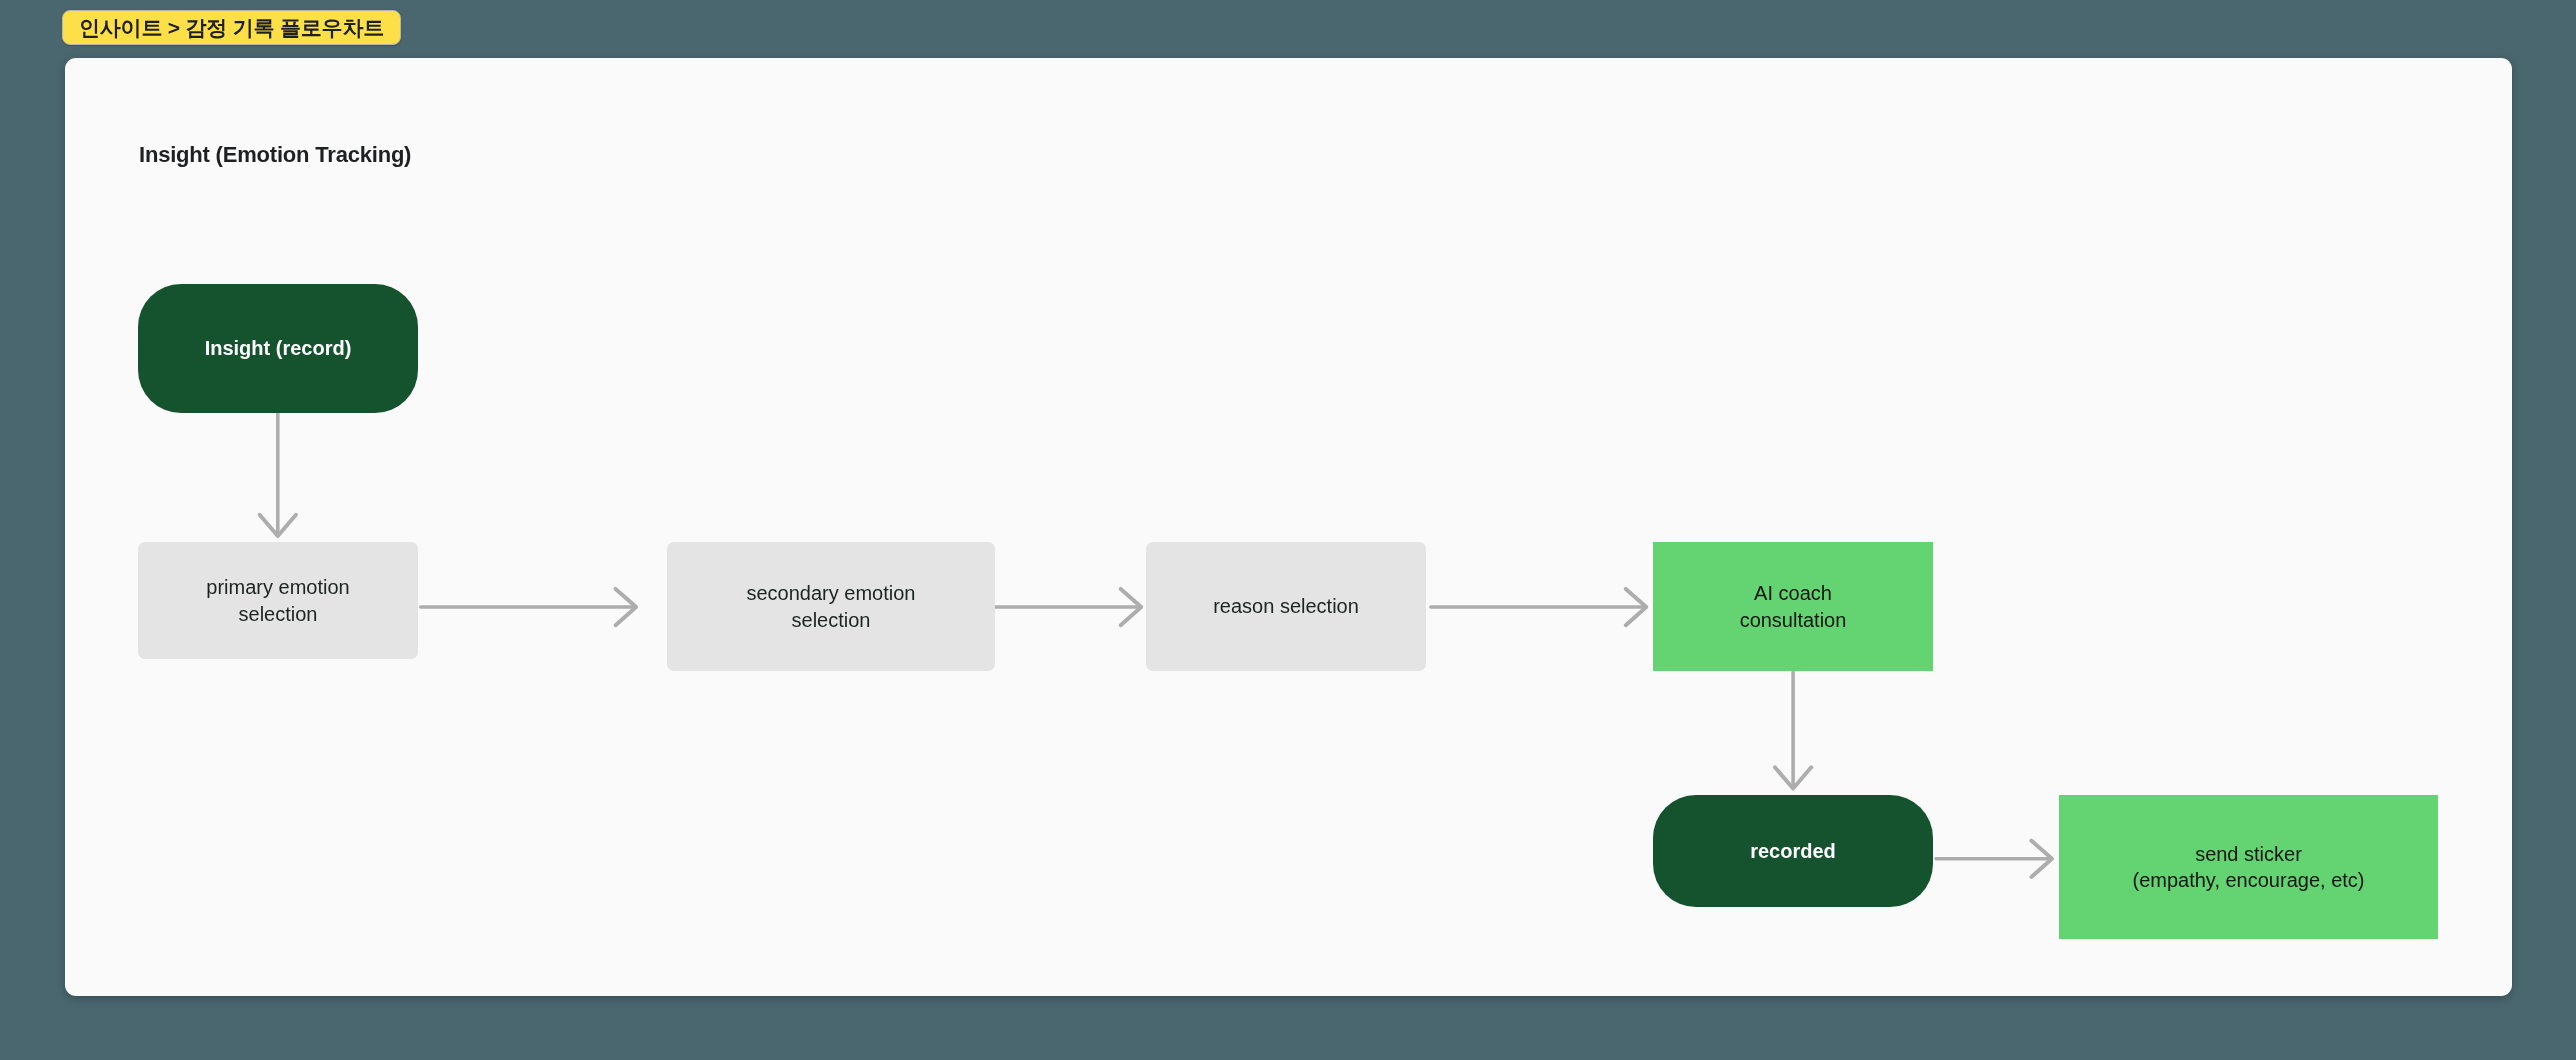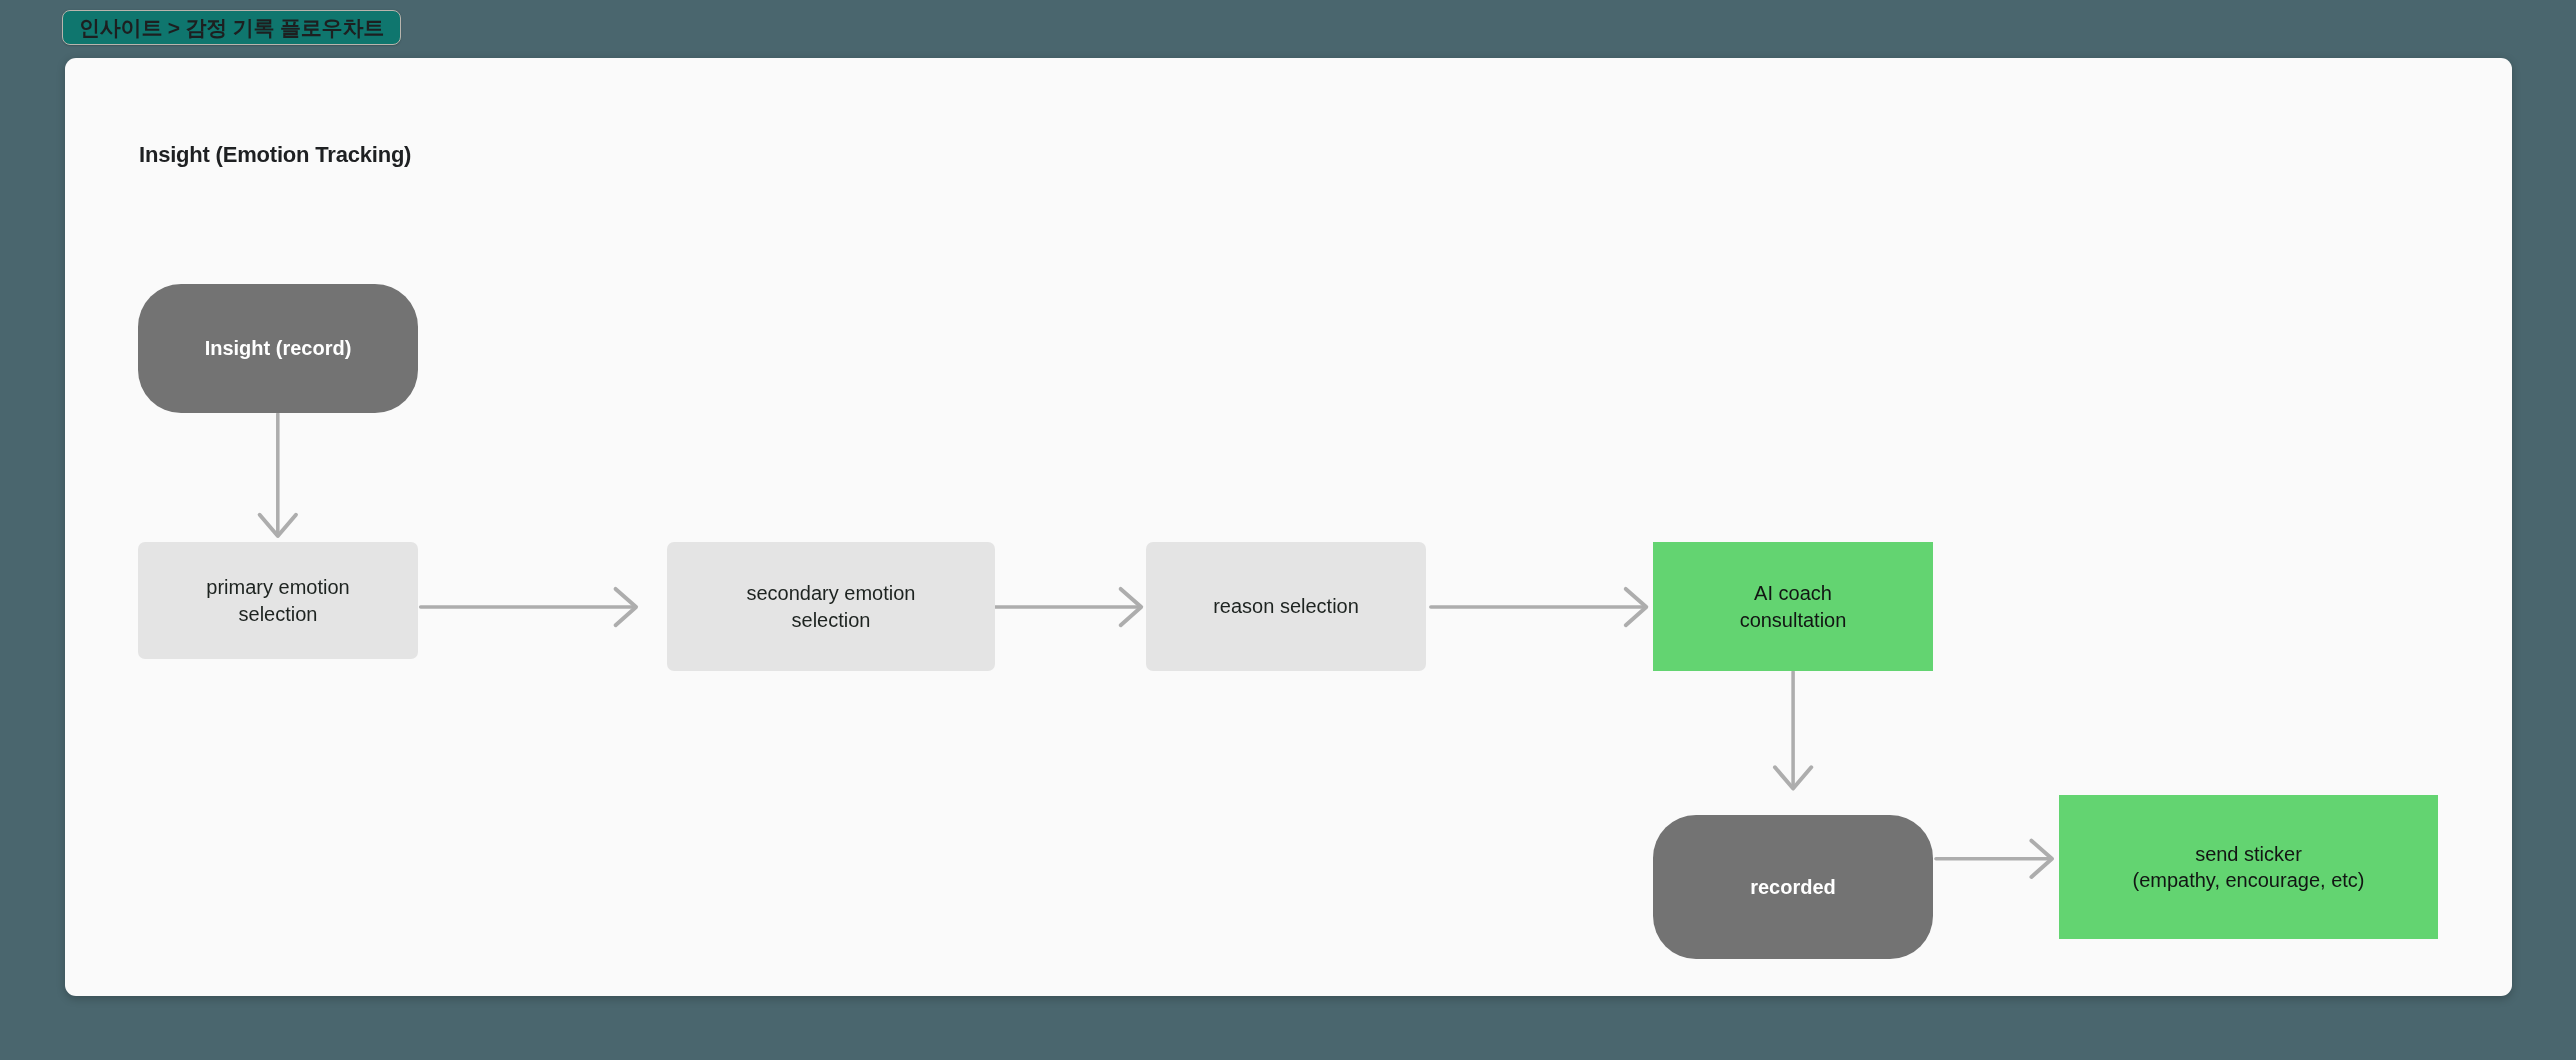--- a/index.html
+++ b/index.html
@@ -19,21 +19,21 @@
 
   
   #breadcrumb-tag {
     position: absolute;
     left: 62px;
     top: 10.3px;
     height: 35px;
     display: flex;
     align-items: center;
     padding: 0 16px;
-    background: #0f766e;
+    background: #fde047;
     border: 0.8px solid #b9b5ae;
     border-radius: 8px;
     box-shadow: 0 0.8px 1.6px rgba(0,0,0,0.18);
     box-sizing: border-box;
     z-index: 5;
     white-space: nowrap;
   }
   #breadcrumb-tag .crumb-text {
     font-size: 21px;
     font-weight: 700;
@@ -73,21 +73,21 @@
     display: flex;
     align-items: center;
     justify-content: center;
     text-align: center;
     box-sizing: border-box;
     line-height: 1.32;
   }
   .node .node-label { display: block; white-space: pre-line; }
 
   .node.terminal {
-    background: #737373;
+    background: #14532d;
     color: #ffffff;
     font-size: 20px;
     font-weight: 700;
     border-radius: 43px;
   }
   .node.process {
     background: #e4e4e4;
     color: #1d2320;
     font-size: 20px;
     font-weight: 400;
@@ -100,21 +100,21 @@
     font-weight: 400;
     border-radius: 0;
   }
 
   
   #node-insight-record   { left: 138px;  top: 284px;  width: 280px; height: 129px; }
   #node-primary-emotion  { left: 138px;  top: 542px;  width: 280px; height: 117px; }
   #node-secondary-emotion{ left: 667px;  top: 542px;  width: 328px; height: 129px; }
   #node-reason-selection { left: 1146px; top: 542px;  width: 280px; height: 129px; }
   #node-ai-coach         { left: 1653px; top: 542px;  width: 280px; height: 129px; }
-  #node-recorded         { left: 1653px; top: 795px; width: 280px; height: 144px; margin-top: 20px; }
+  #node-recorded         { left: 1653px; top: 795px; width: 280px; height: 112px; }
   #node-send-sticker     { left: 2059px; top: 795px; width: 379px; height: 144px; }
 
   
   #connectors {
     position: absolute;
     left: 0; top: 0;
     width: 2576px;
     height: 1061px;
     pointer-events: none;
   }

